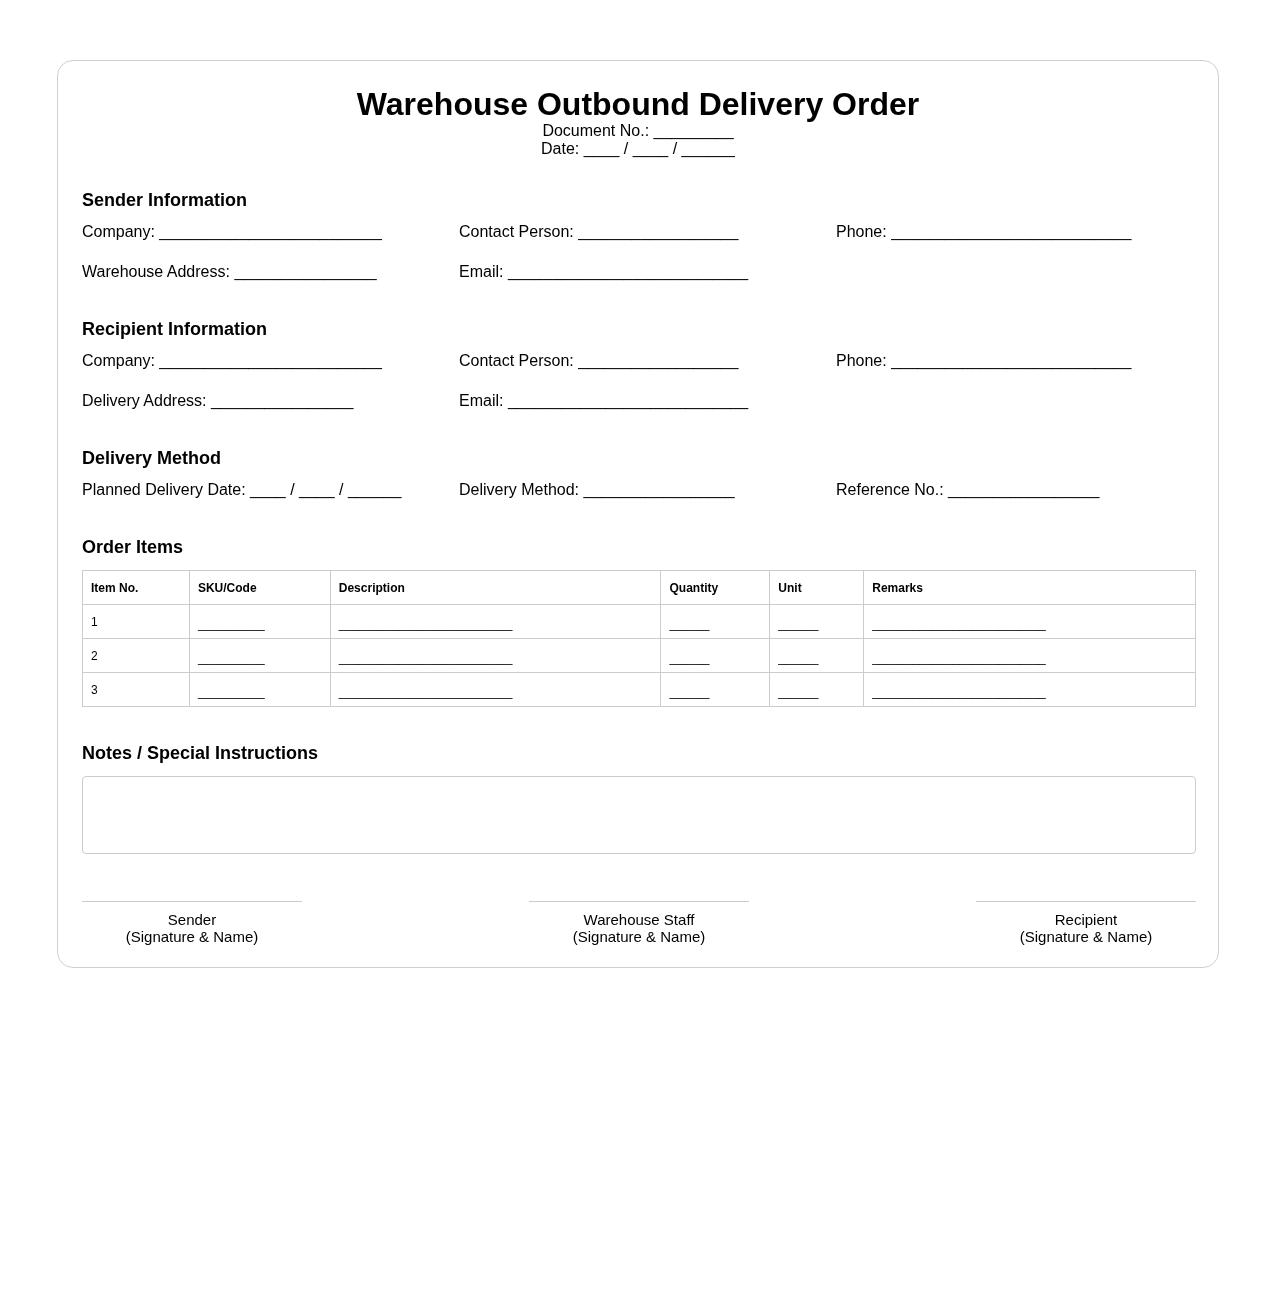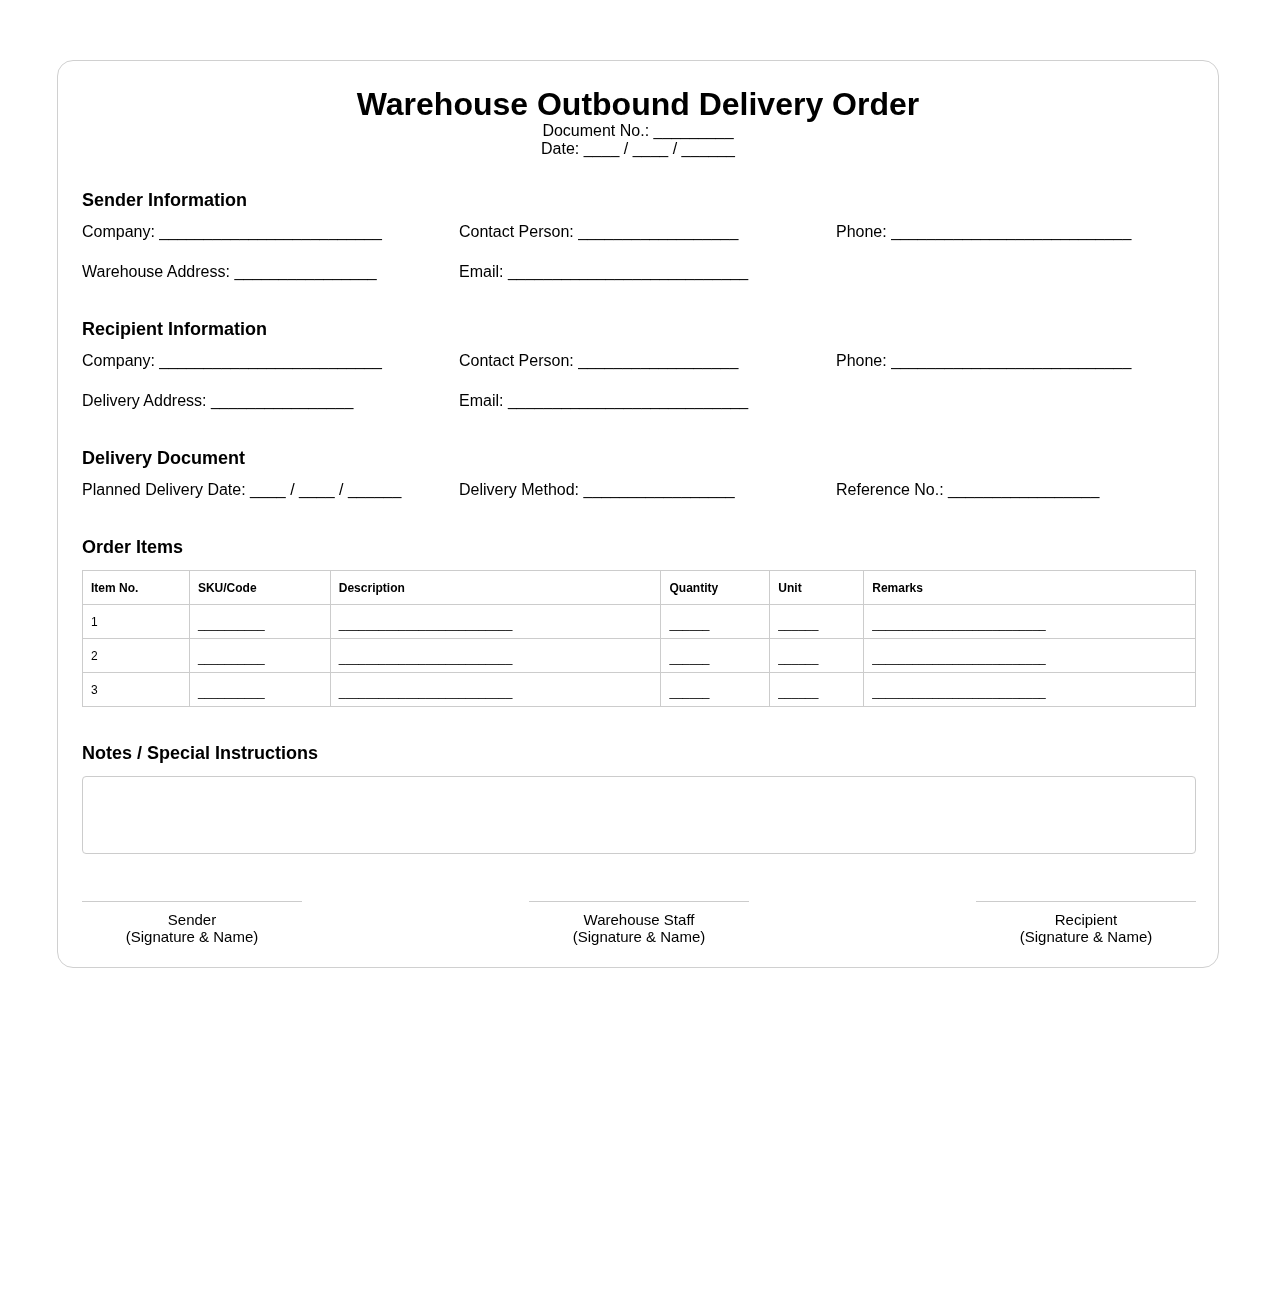--- a/index.html
+++ b/index.html
@@ -45,21 +45,21 @@
   <div class="field" style="left:24px; top:201px">Warehouse Address: ________________</div>
   <div class="field" style="left:401px; top:201px">Email: ___________________________</div>
 
   <div class="section-h" style="top:257px">Recipient Information</div>
   <div class="field" style="left:24px; top:290px">Company: _________________________</div>
   <div class="field" style="left:401px; top:290px">Contact Person: __________________</div>
   <div class="field" style="left:778px; top:290px">Phone: ___________________________</div>
   <div class="field" style="left:24px; top:330px">Delivery Address: ________________</div>
   <div class="field" style="left:401px; top:330px">Email: ___________________________</div>
 
-  <div class="section-h" style="top:386px">Delivery Document</div>
+  <div class="section-h" style="top:386px">Delivery Method</div>
   <div class="field" style="left:24px; top:419px">Planned Delivery Date: ____ / ____ / ______</div>
   <div class="field" style="left:401px; top:419px">Delivery Method: _________________</div>
   <div class="field" style="left:778px; top:419px">Reference No.: _________________</div>
 
   <div class="section-h" style="top:475px">Order Items</div>
   <table class="items">
     <colgroup>
       <col style="width:107px">
         <col style="width:141px">
         <col style="width:331px">

